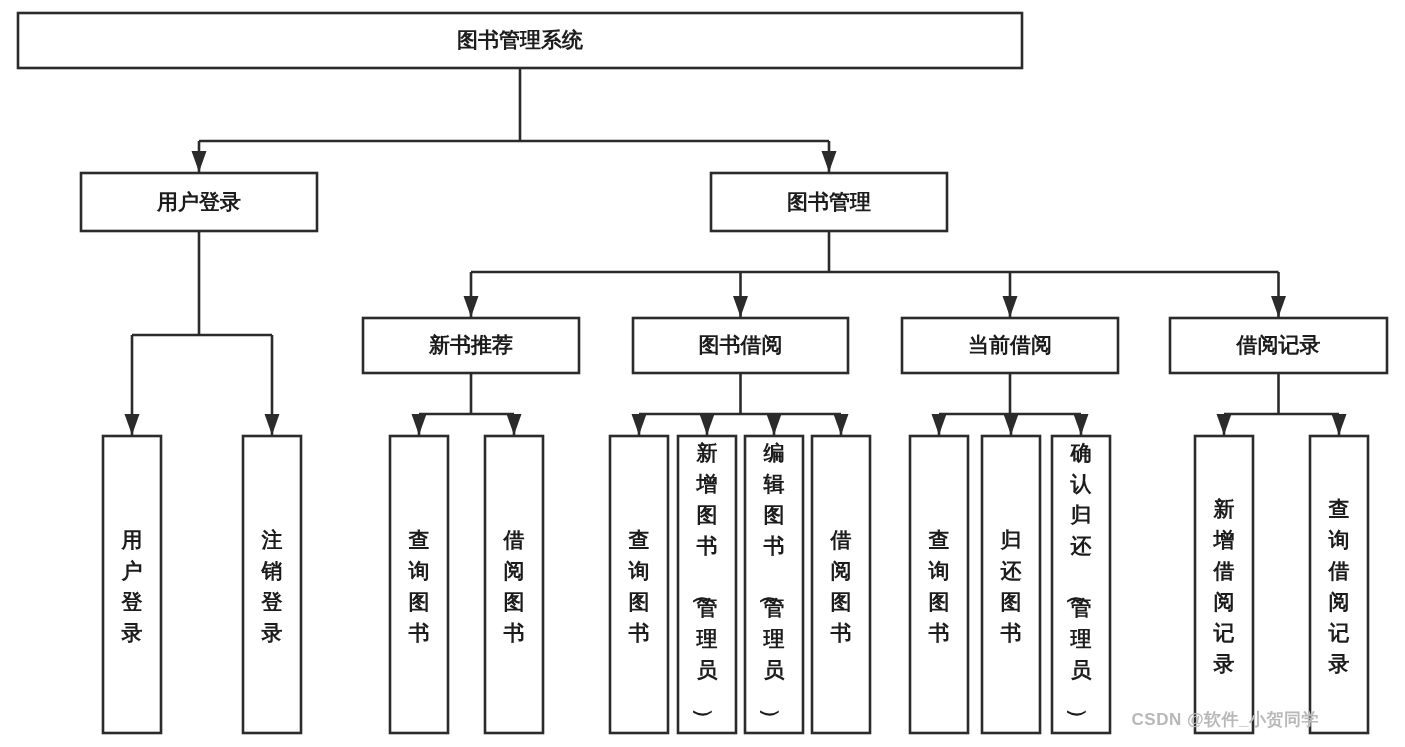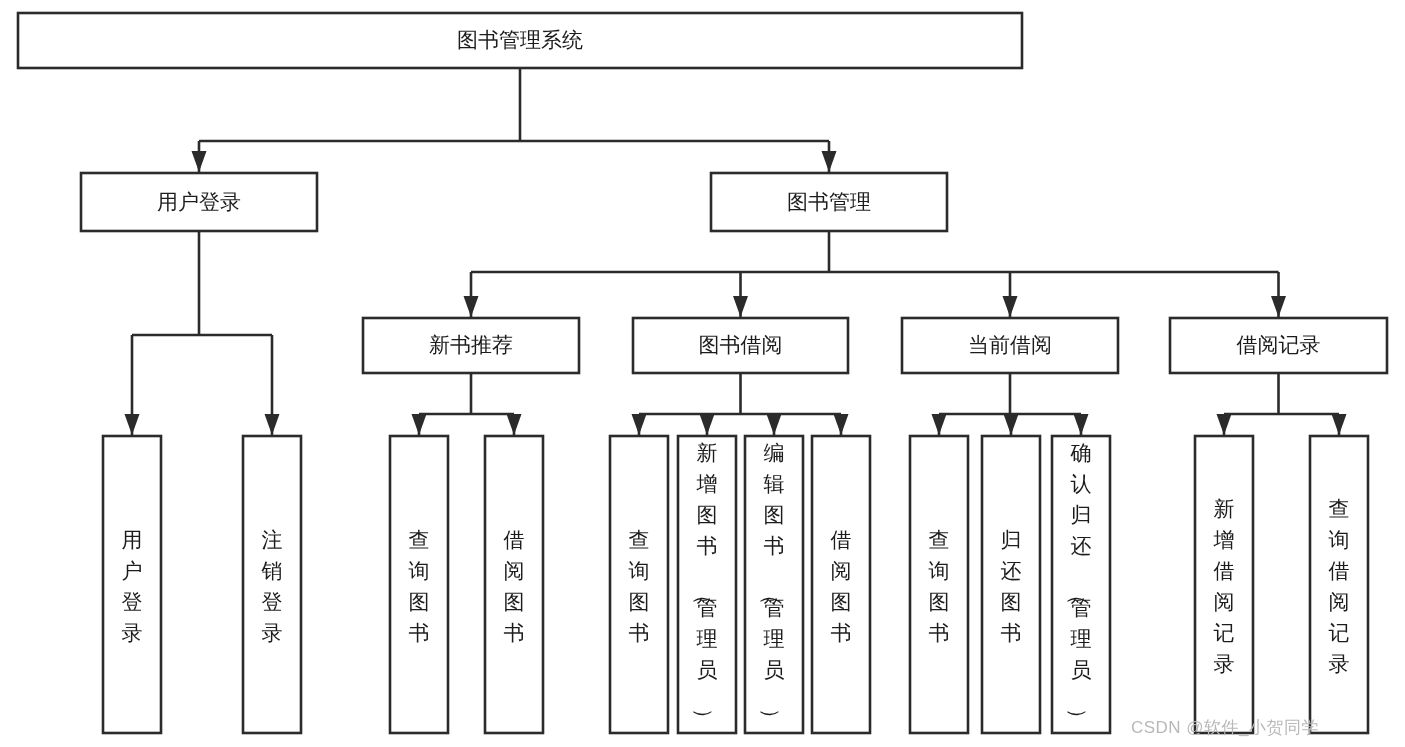--- a/index.html
+++ b/index.html
@@ -11,20 +11,21 @@
     width: 1405px;
     height: 747px;
     font-family: "Liberation Sans", "DejaVu Sans", sans-serif;
     overflow: hidden;
     position: relative;
   }
   #diagram-root {
     position: relative;
     width: 1327px;
     height: 747px;
+    font-weight: bold;
   }
   svg#diagram-svg {
     position: absolute;
     left: 0;
     top: 0;
     width: 1405px;
     height: 747px;
     display: block;
   }
   .node-box {
@@ -51,21 +52,21 @@
   }
   .node-label-v {
     font-family: "Liberation Sans", "DejaVu Sans", sans-serif;
     font-size: 21px;
     fill: #1c1c1c;
     text-anchor: middle;
   }
   .watermark {
     position: absolute;
     right: 8px;
-    bottom: 8px;
+    bottom: 16px;
     font-family: "Liberation Sans", "DejaVu Sans", sans-serif;
     font-size: 17px;
     color: #b8b8b8;
     letter-spacing: 0.5px;
     white-space: nowrap;
     pointer-events: none;
   }
 </style>
 </head>
 <body>

